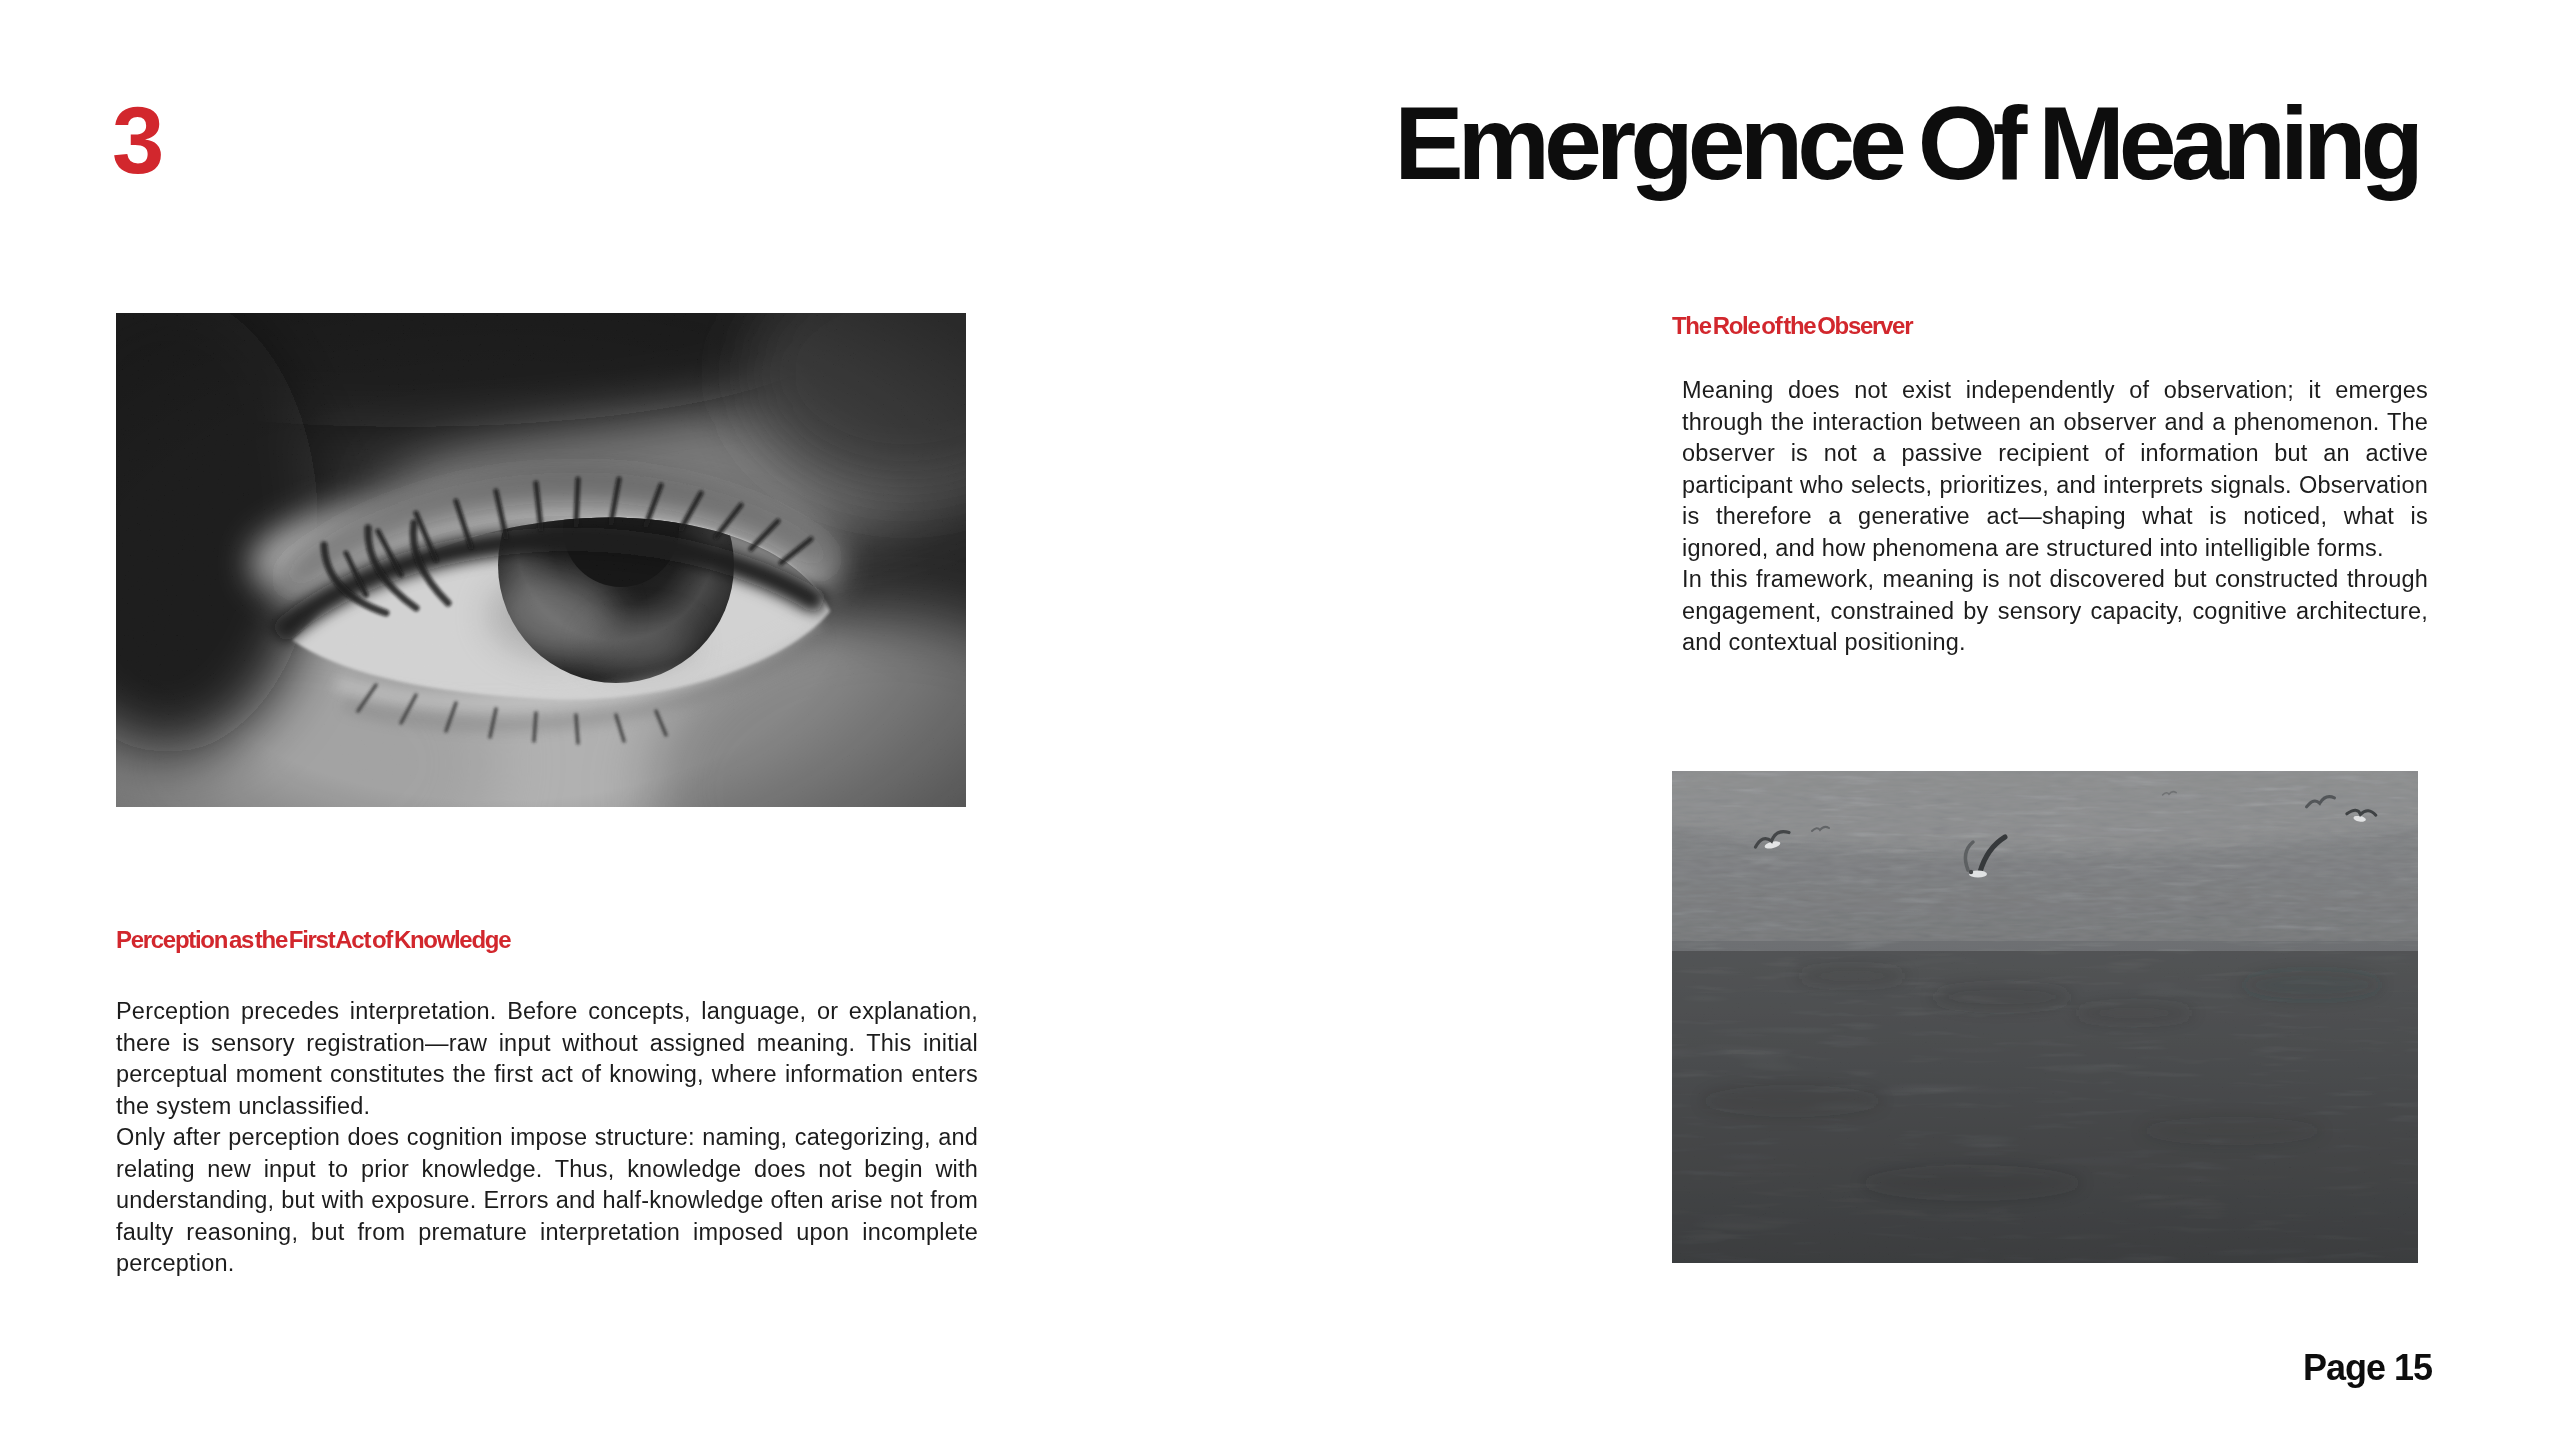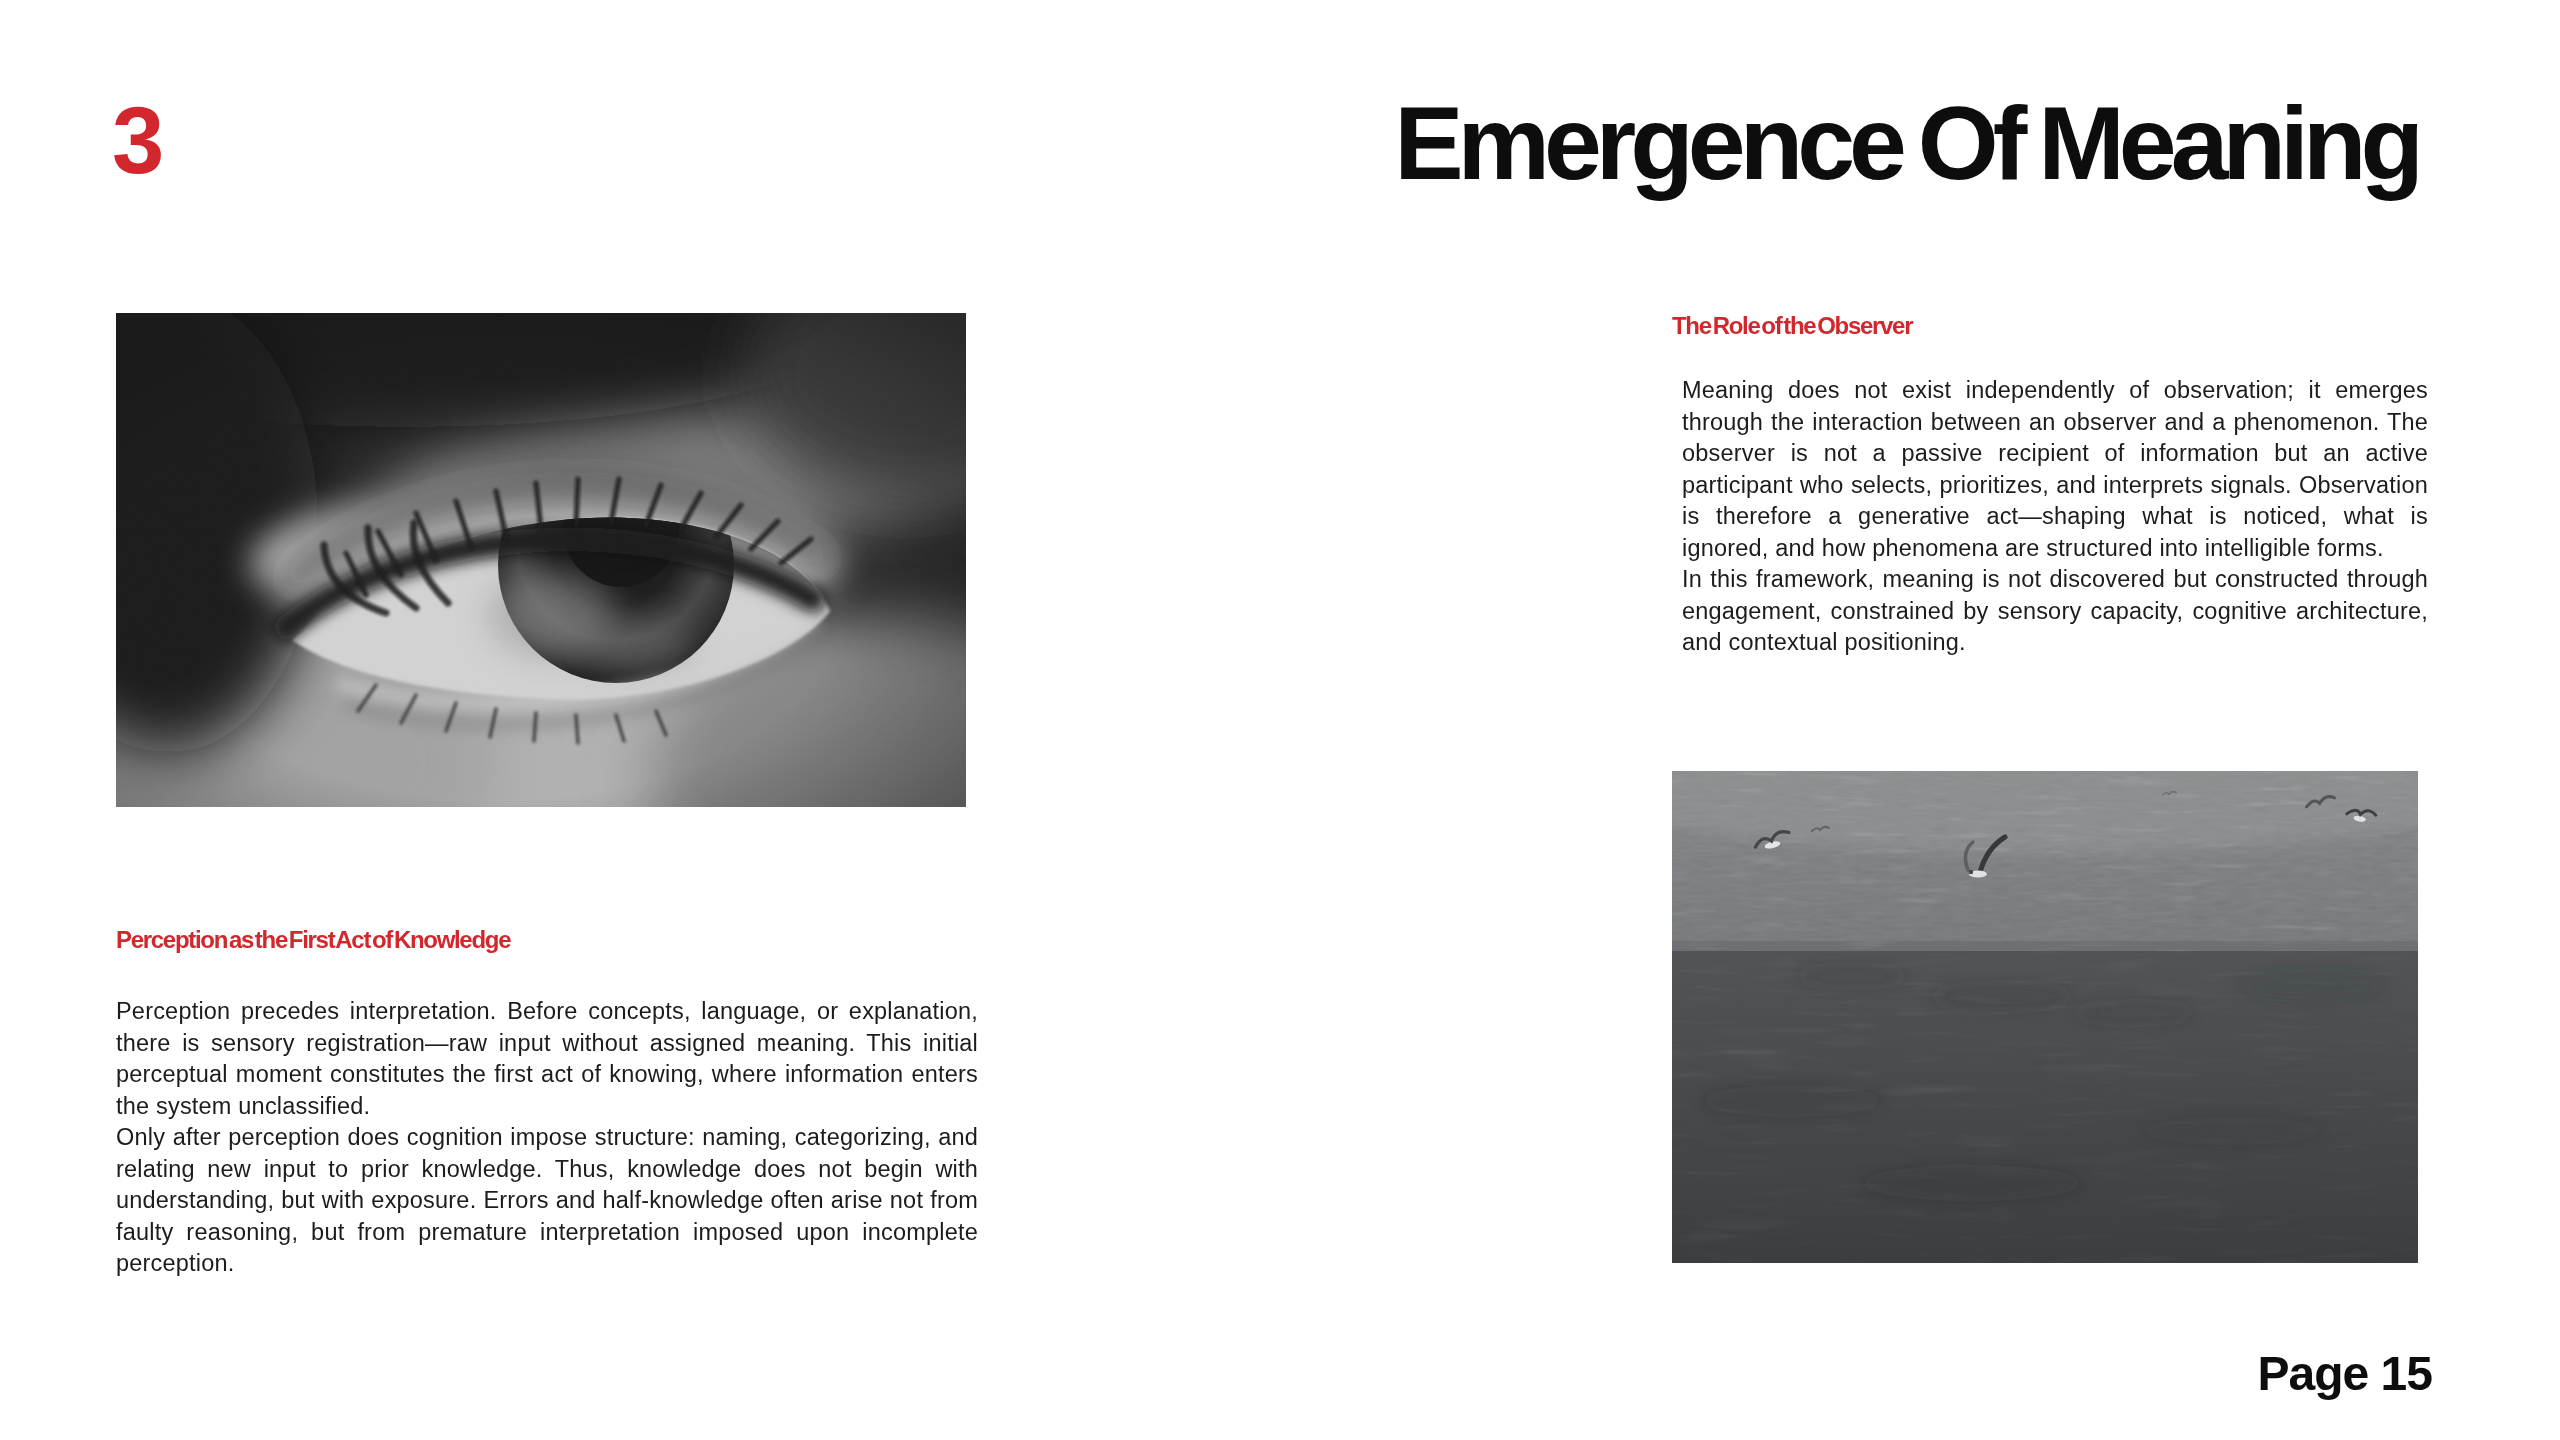--- a/index.html
+++ b/index.html
@@ -51,21 +51,21 @@
     letter-spacing:0.2px;
     text-align:justify;
     color:var(--ink);
   }
   .body-text p{margin:0;}
   .left-body{left:116px;top:996px;width:862px;}
   .right-body{left:1682px;top:375px;width:746px;}
 
   .page-num{
     position:absolute;top:1350px;right:128px;
-    font-size:48px;font-weight:700;line-height:1;
+    font-size:36px;font-weight:700;line-height:1;
     letter-spacing:-1px;color:var(--title-ink);white-space:nowrap;
   }
 </style>
 </head>
 <body>
 
 <div class="page">
 
   <div class="chapter-num">3</div>
 

